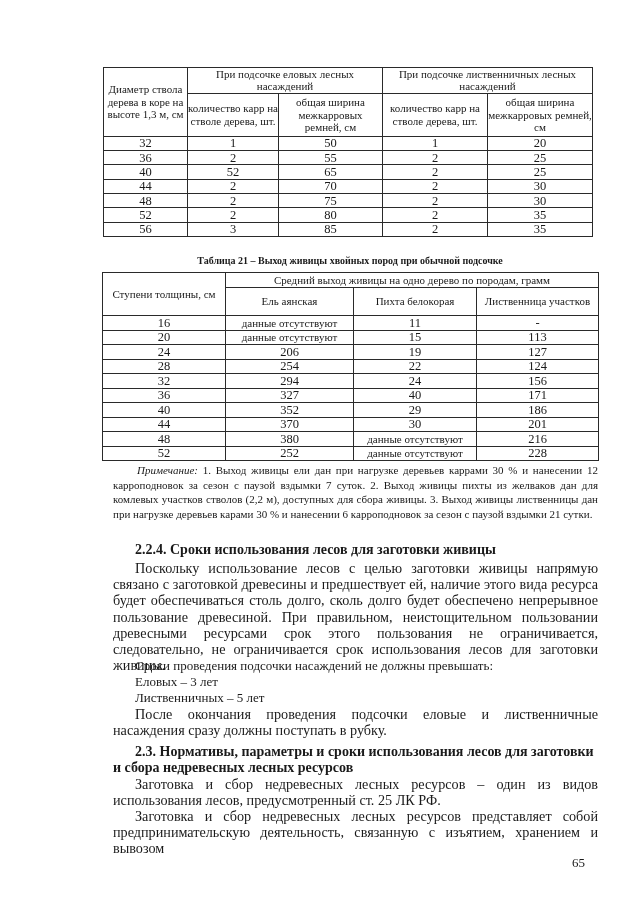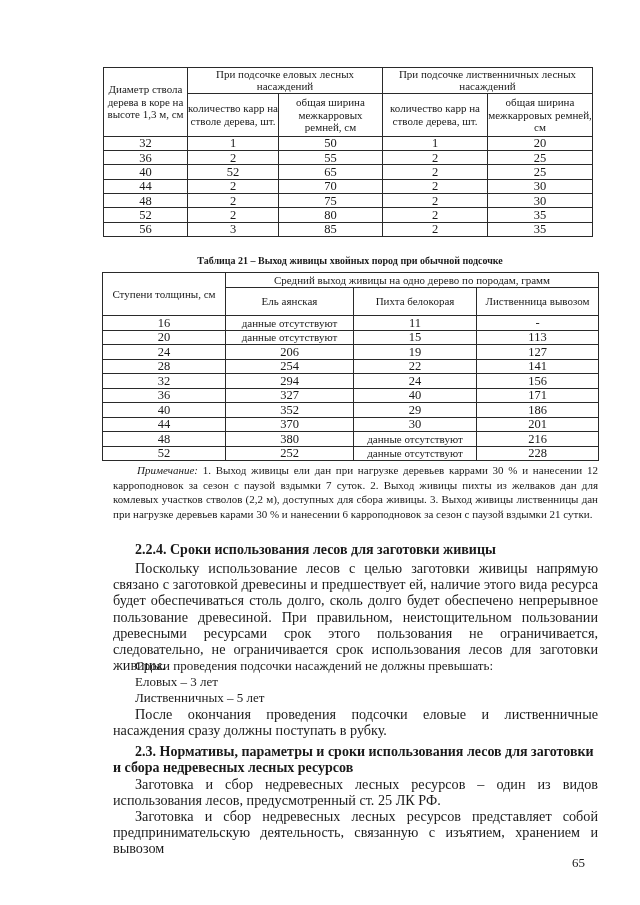--- a/index.html
+++ b/index.html
@@ -130,21 +130,21 @@
       <col style="width:122px">
   </colgroup>
   <tbody>
       <tr class="hdr1">
     <th rowspan="2">Ступени толщины, см</th>
     <th colspan="3">Средний выход живицы на одно дерево по породам, грамм</th>
   </tr>
   <tr class="hdr2">
     <th>Ель аянская</th>
     <th>Пихта белокорая</th>
-    <th>Лиственница вывозом</th>
+    <th>Лиственница участков</th>
   </tr>
   </tbody>
     <tbody id="t2-body">
       <tr class="drow">
         <td>16</td>
         <td class="nodata">данные отсутствуют</td>
         <td>11</td>
         <td>-</td>
       </tr>
       <tr class="drow">
@@ -156,21 +156,21 @@
       <tr class="drow">
         <td>24</td>
         <td>206</td>
         <td>19</td>
         <td>127</td>
       </tr>
       <tr class="drow">
         <td>28</td>
         <td>254</td>
         <td>22</td>
-        <td>141</td>
+        <td>124</td>
       </tr>
       <tr class="drow">
         <td>32</td>
         <td>294</td>
         <td>24</td>
         <td>156</td>
       </tr>
       <tr class="drow">
         <td>36</td>
         <td>327</td>

